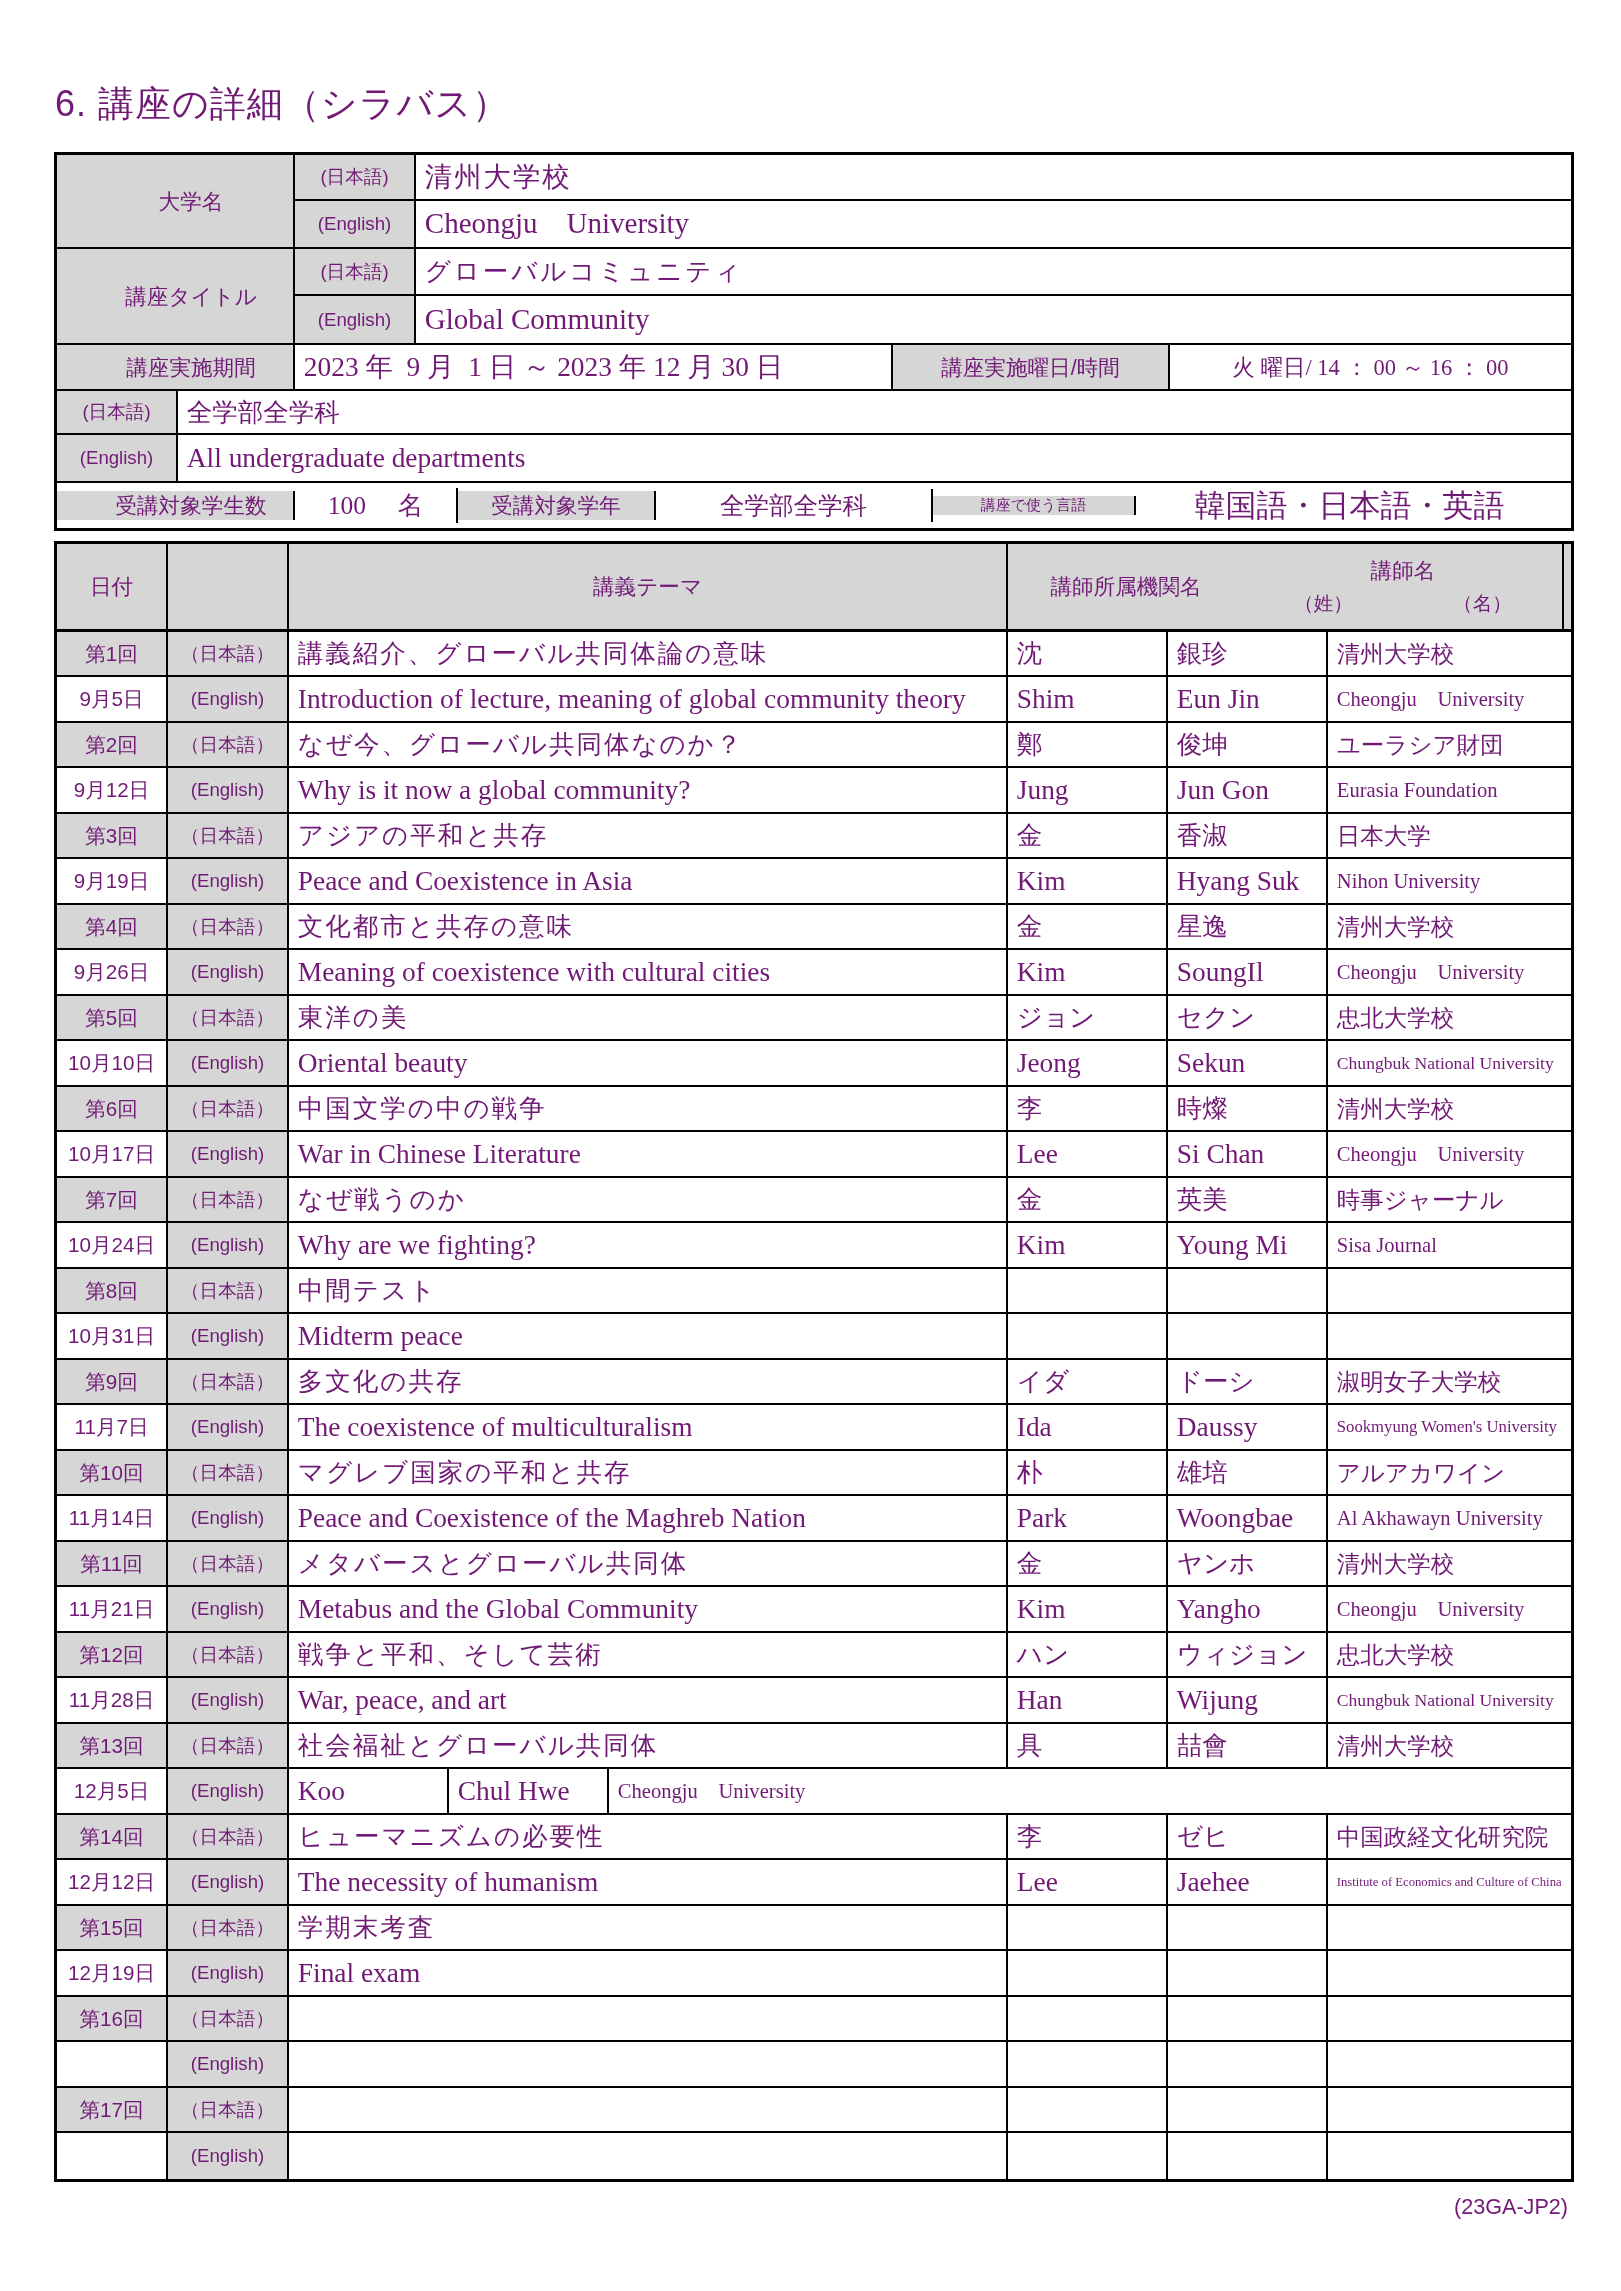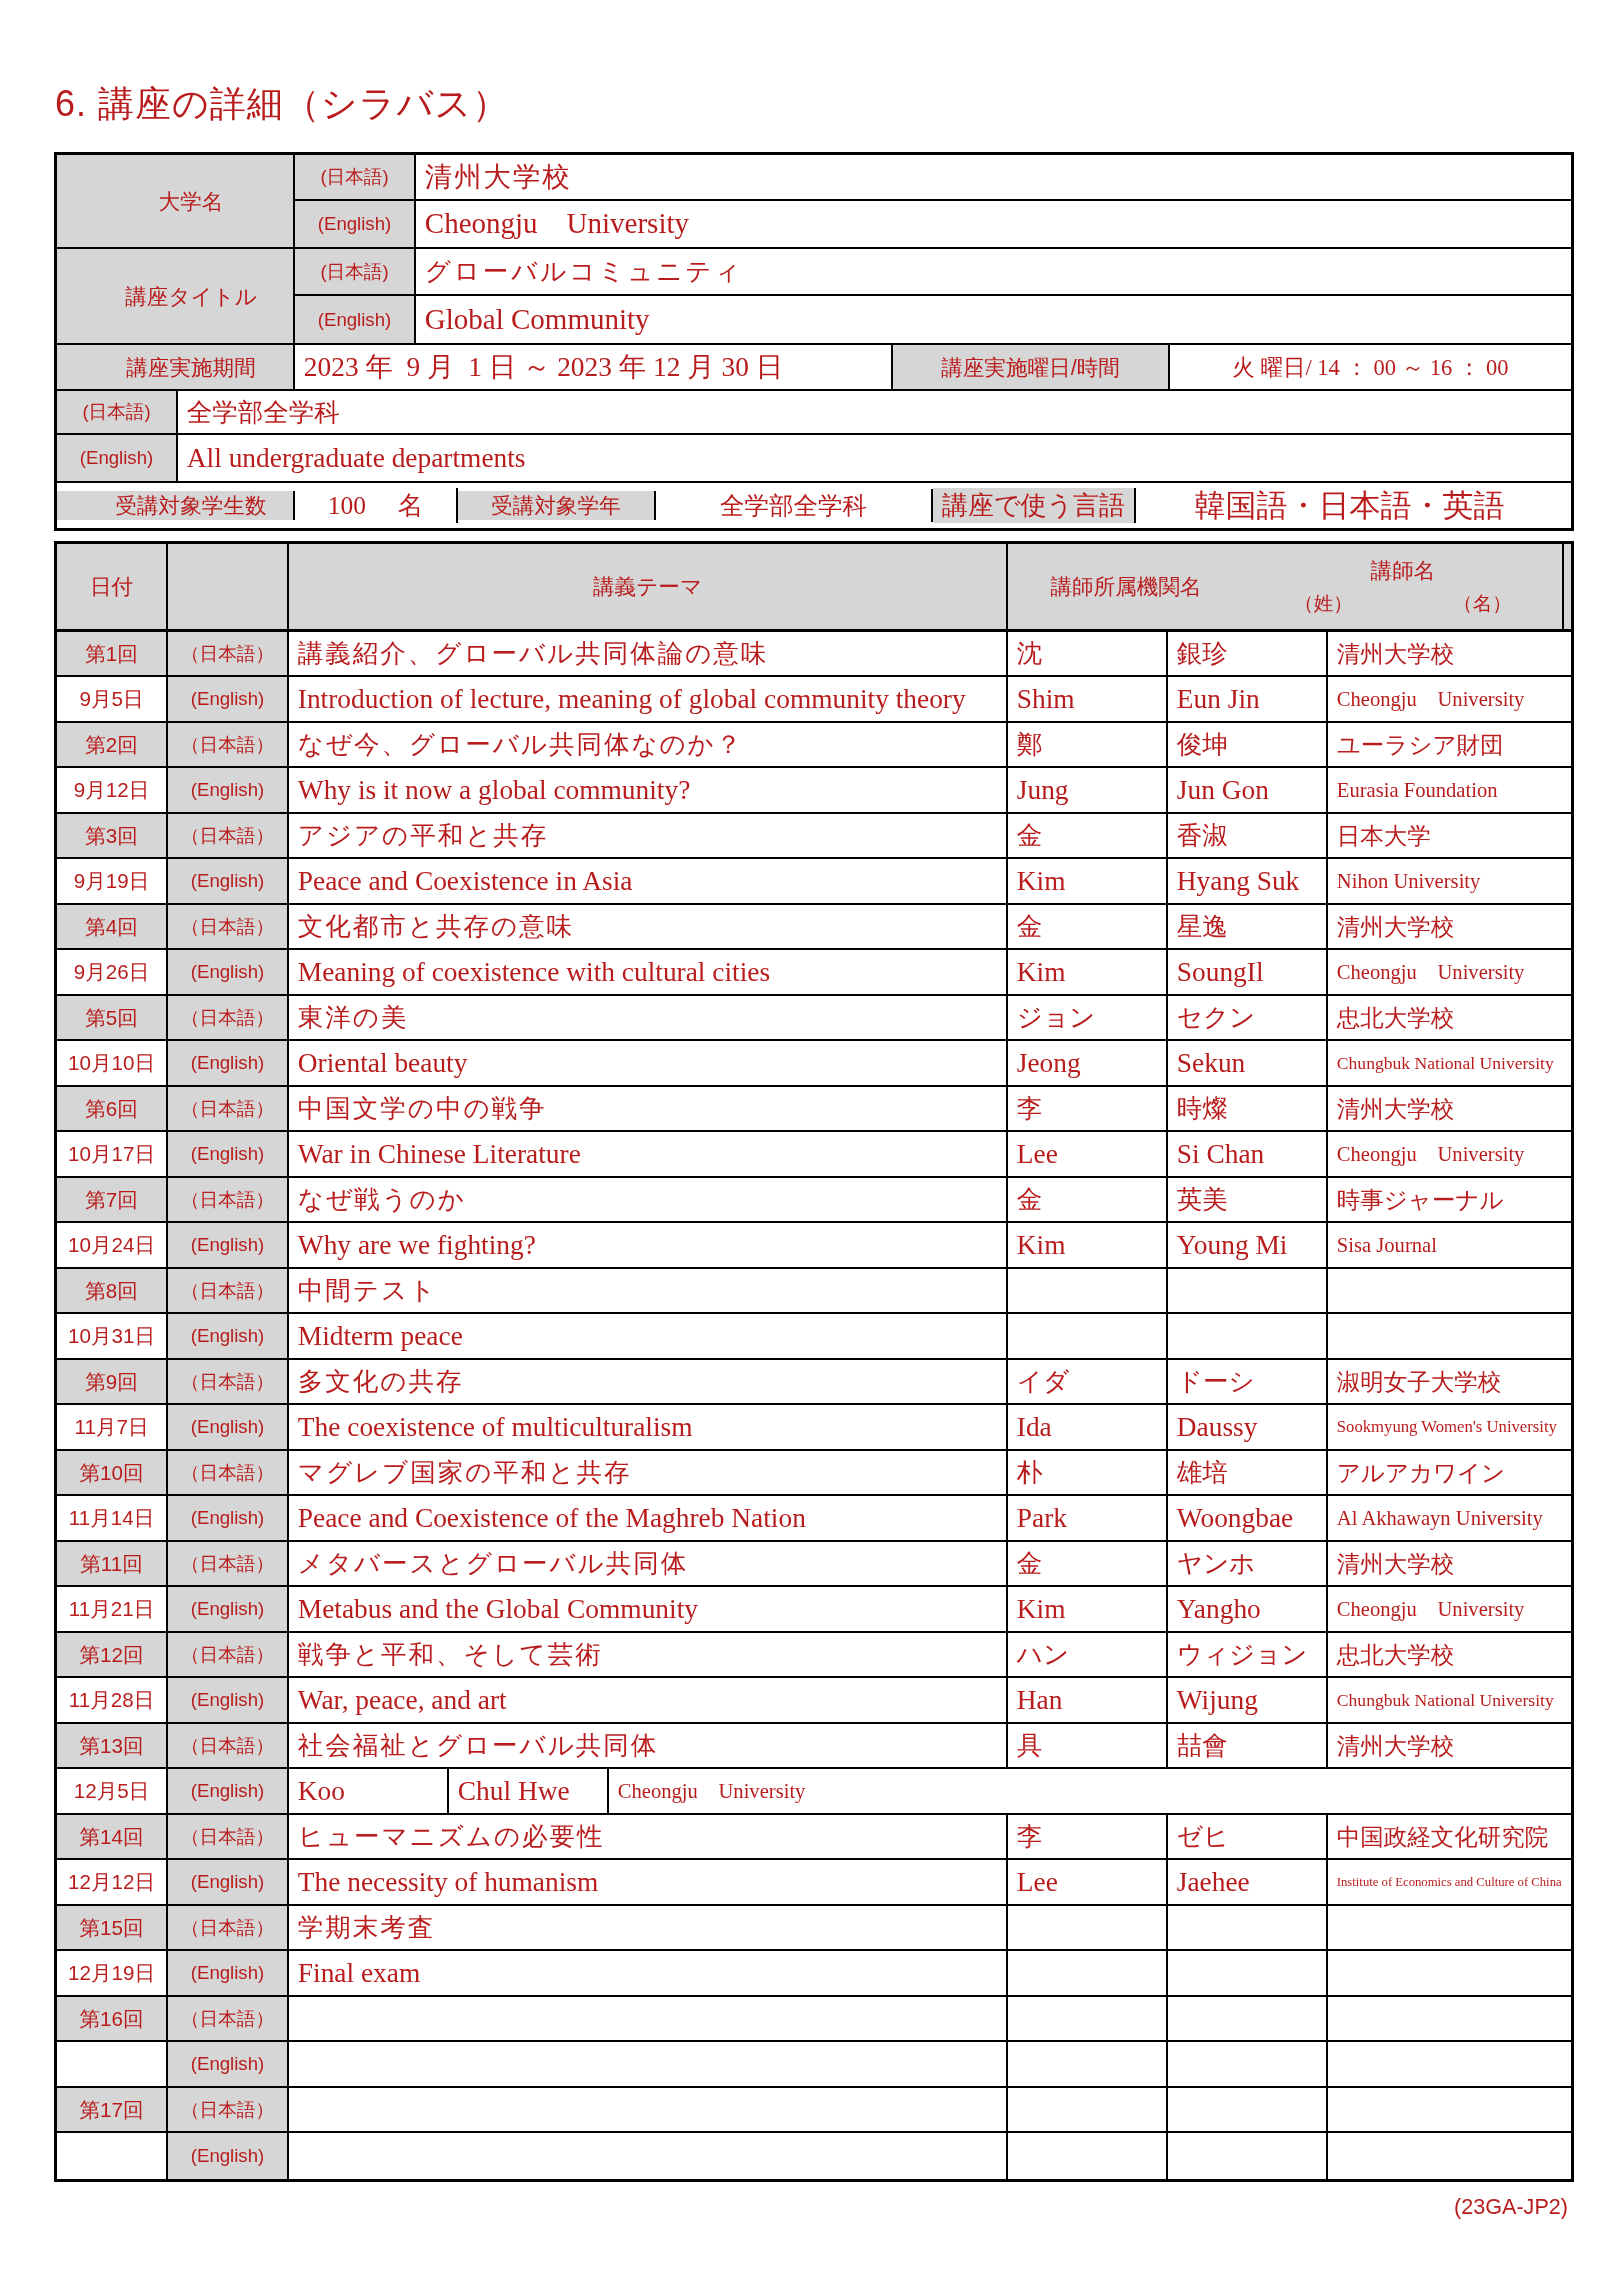--- a/index.html
+++ b/index.html
@@ -1,18 +1,18 @@
 <!DOCTYPE html>
 <html><head>
 <meta charset="utf-8">
 <style>
   html,body { margin:0; padding:0; background:#888; }
   .page {
     position:relative; width:1621px; height:2292px; background:#ffffff;
-    font-family:"Liberation Sans", sans-serif; color:#b91c1c; overflow:hidden;
+    font-family:"Liberation Sans", sans-serif; color:#701a75; overflow:hidden;
   }
   .serif { font-family:"Liberation Serif", serif; }
   .title { position:absolute; left:55px; top:80px; font-size:36px; letter-spacing:1px; }
 
   
   .t { display:block; width:100%; white-space:pre; overflow:hidden; box-sizing:border-box; }
   .tc { text-align:center; }
   .tl { text-align:left; padding-left:8.8px; }
 
   
@@ -33,21 +33,21 @@
   .fs-period{font-size:27.4px}.fs-daytime{font-size:22.5px}
   .fs-fja{font-size:25.5px}.fs-fen{font-size:27.4px}
   .fs-cnt{font-size:25.5px}.fs-grade{font-size:24.5px}.fs-langs{font-size:31px}
   .lbl2{line-height:1.55; text-align:center;}
   .w610{width:598px;border-right:2.9px solid #000}
   .w283g{width:277px;border-right:2.9px solid #000;font-size:21.6px}
   .w409{width:401px}
   .w166{width:163px;border-right:2.9px solid #000}
   .w202g{width:198px;border-right:2.9px solid #000;font-size:21.6px}
   .w283{width:277px;border-right:2.9px solid #000}
-  .w207g{width:203px;border-right:2.9px solid #000;font-size:26px}
+  .w207g{width:203px;border-right:2.9px solid #000;font-size:15px}
   .w436{width:427px}
 
   
   .sched { position:absolute; left:54px; top:541px; width:1514px; border:3.9px solid #000; box-sizing:content-box; }
   .shead { display:flex; height:88px; border-bottom:3.9px solid #000; box-sizing:border-box; font-size:21.6px; }
   .sc { display:flex; align-items:center; overflow:hidden; box-sizing:border-box; }
   .c-date{width:111px;border-right:2px solid #000}
   .c-lang{width:121px;border-right:2.9px solid #000}
   .c-theme{width:719px;border-right:2.9px solid #000}
   .c-sn{width:160px;border-right:2px solid #000}

